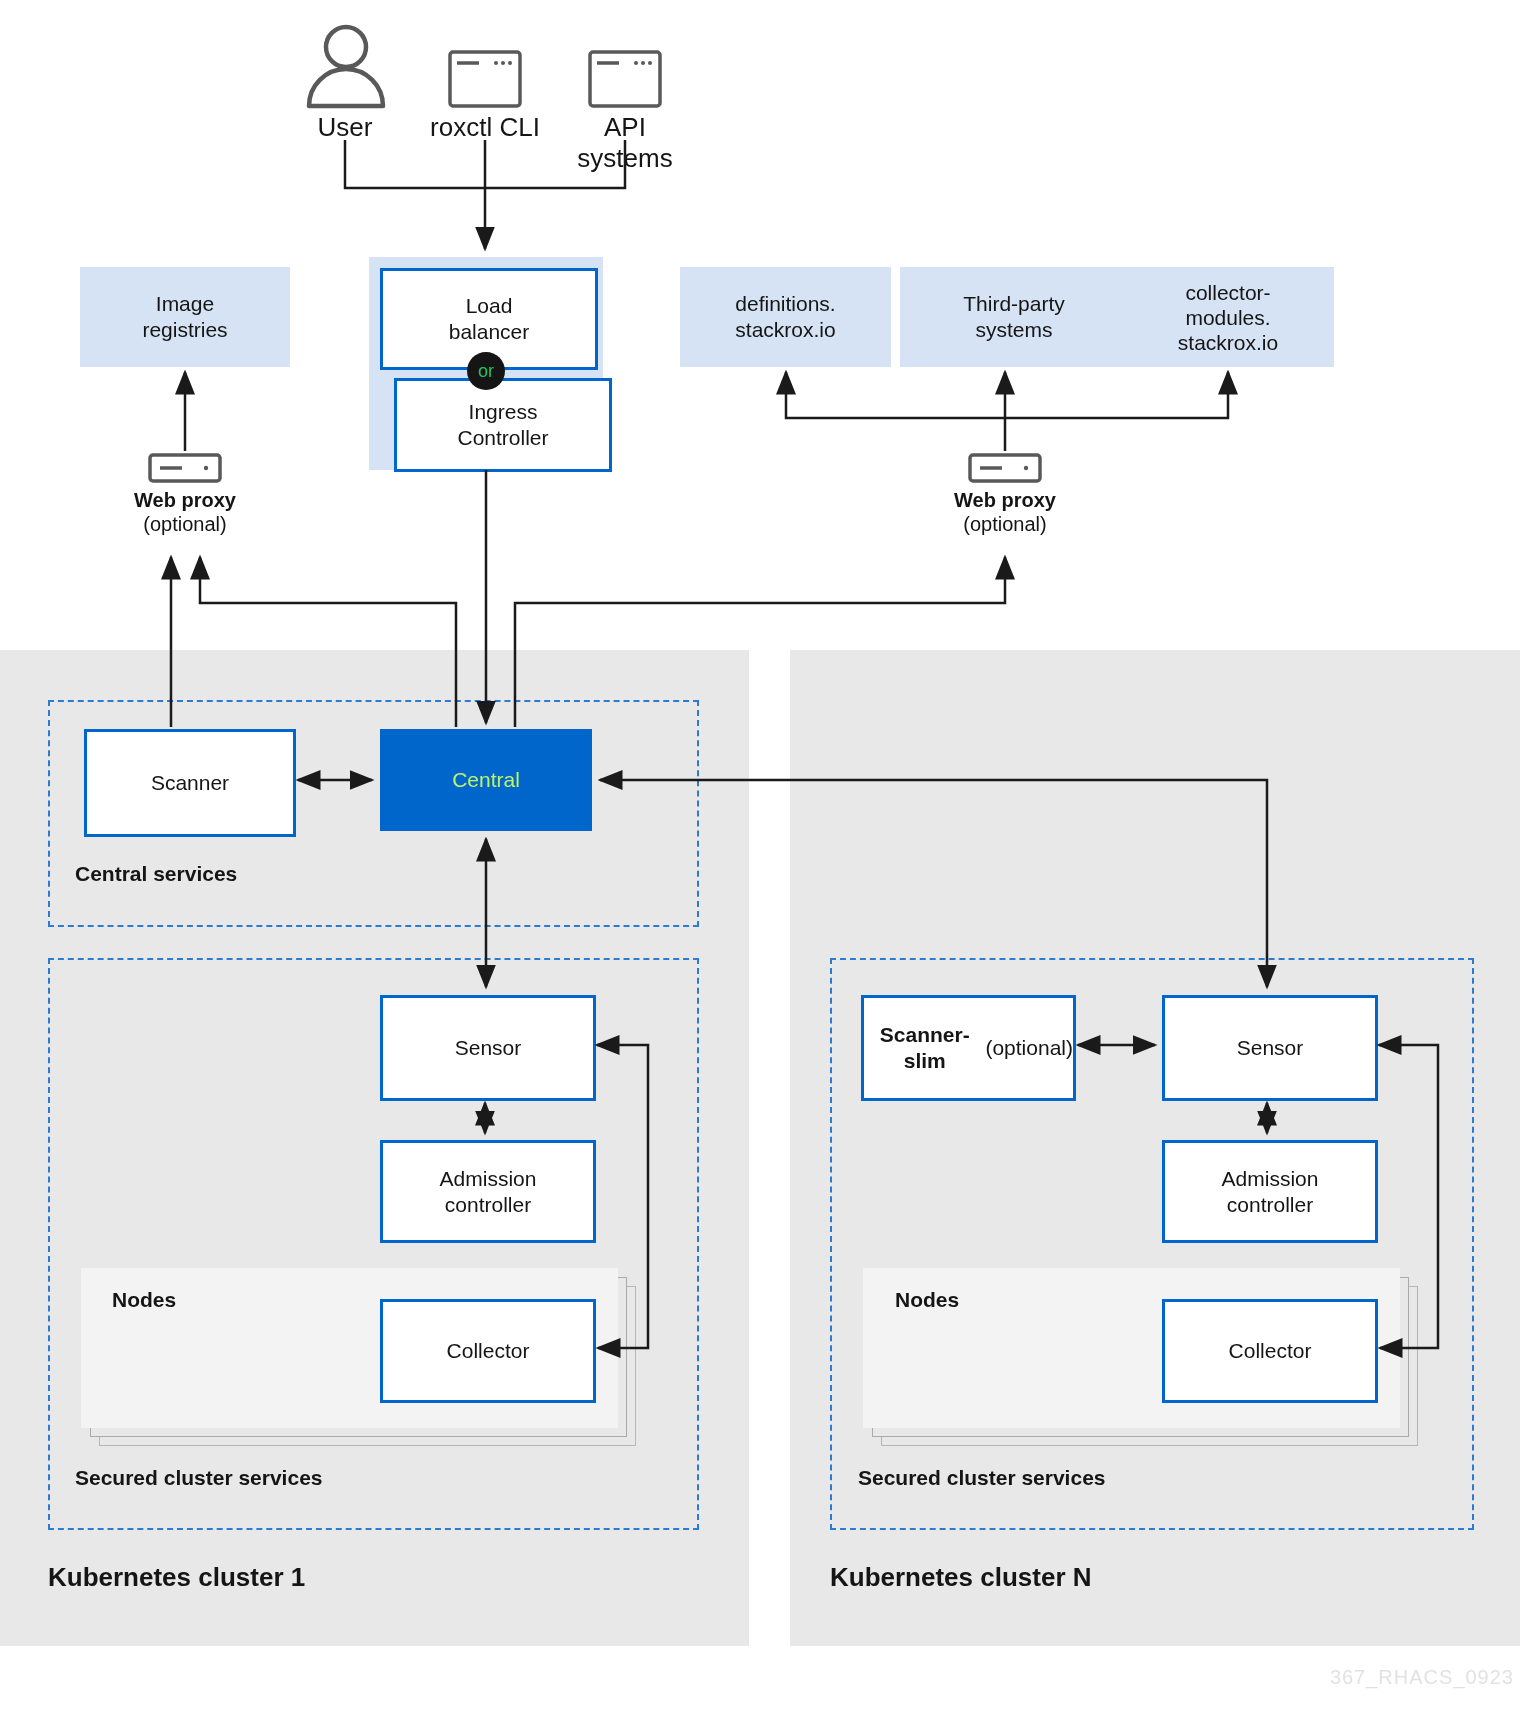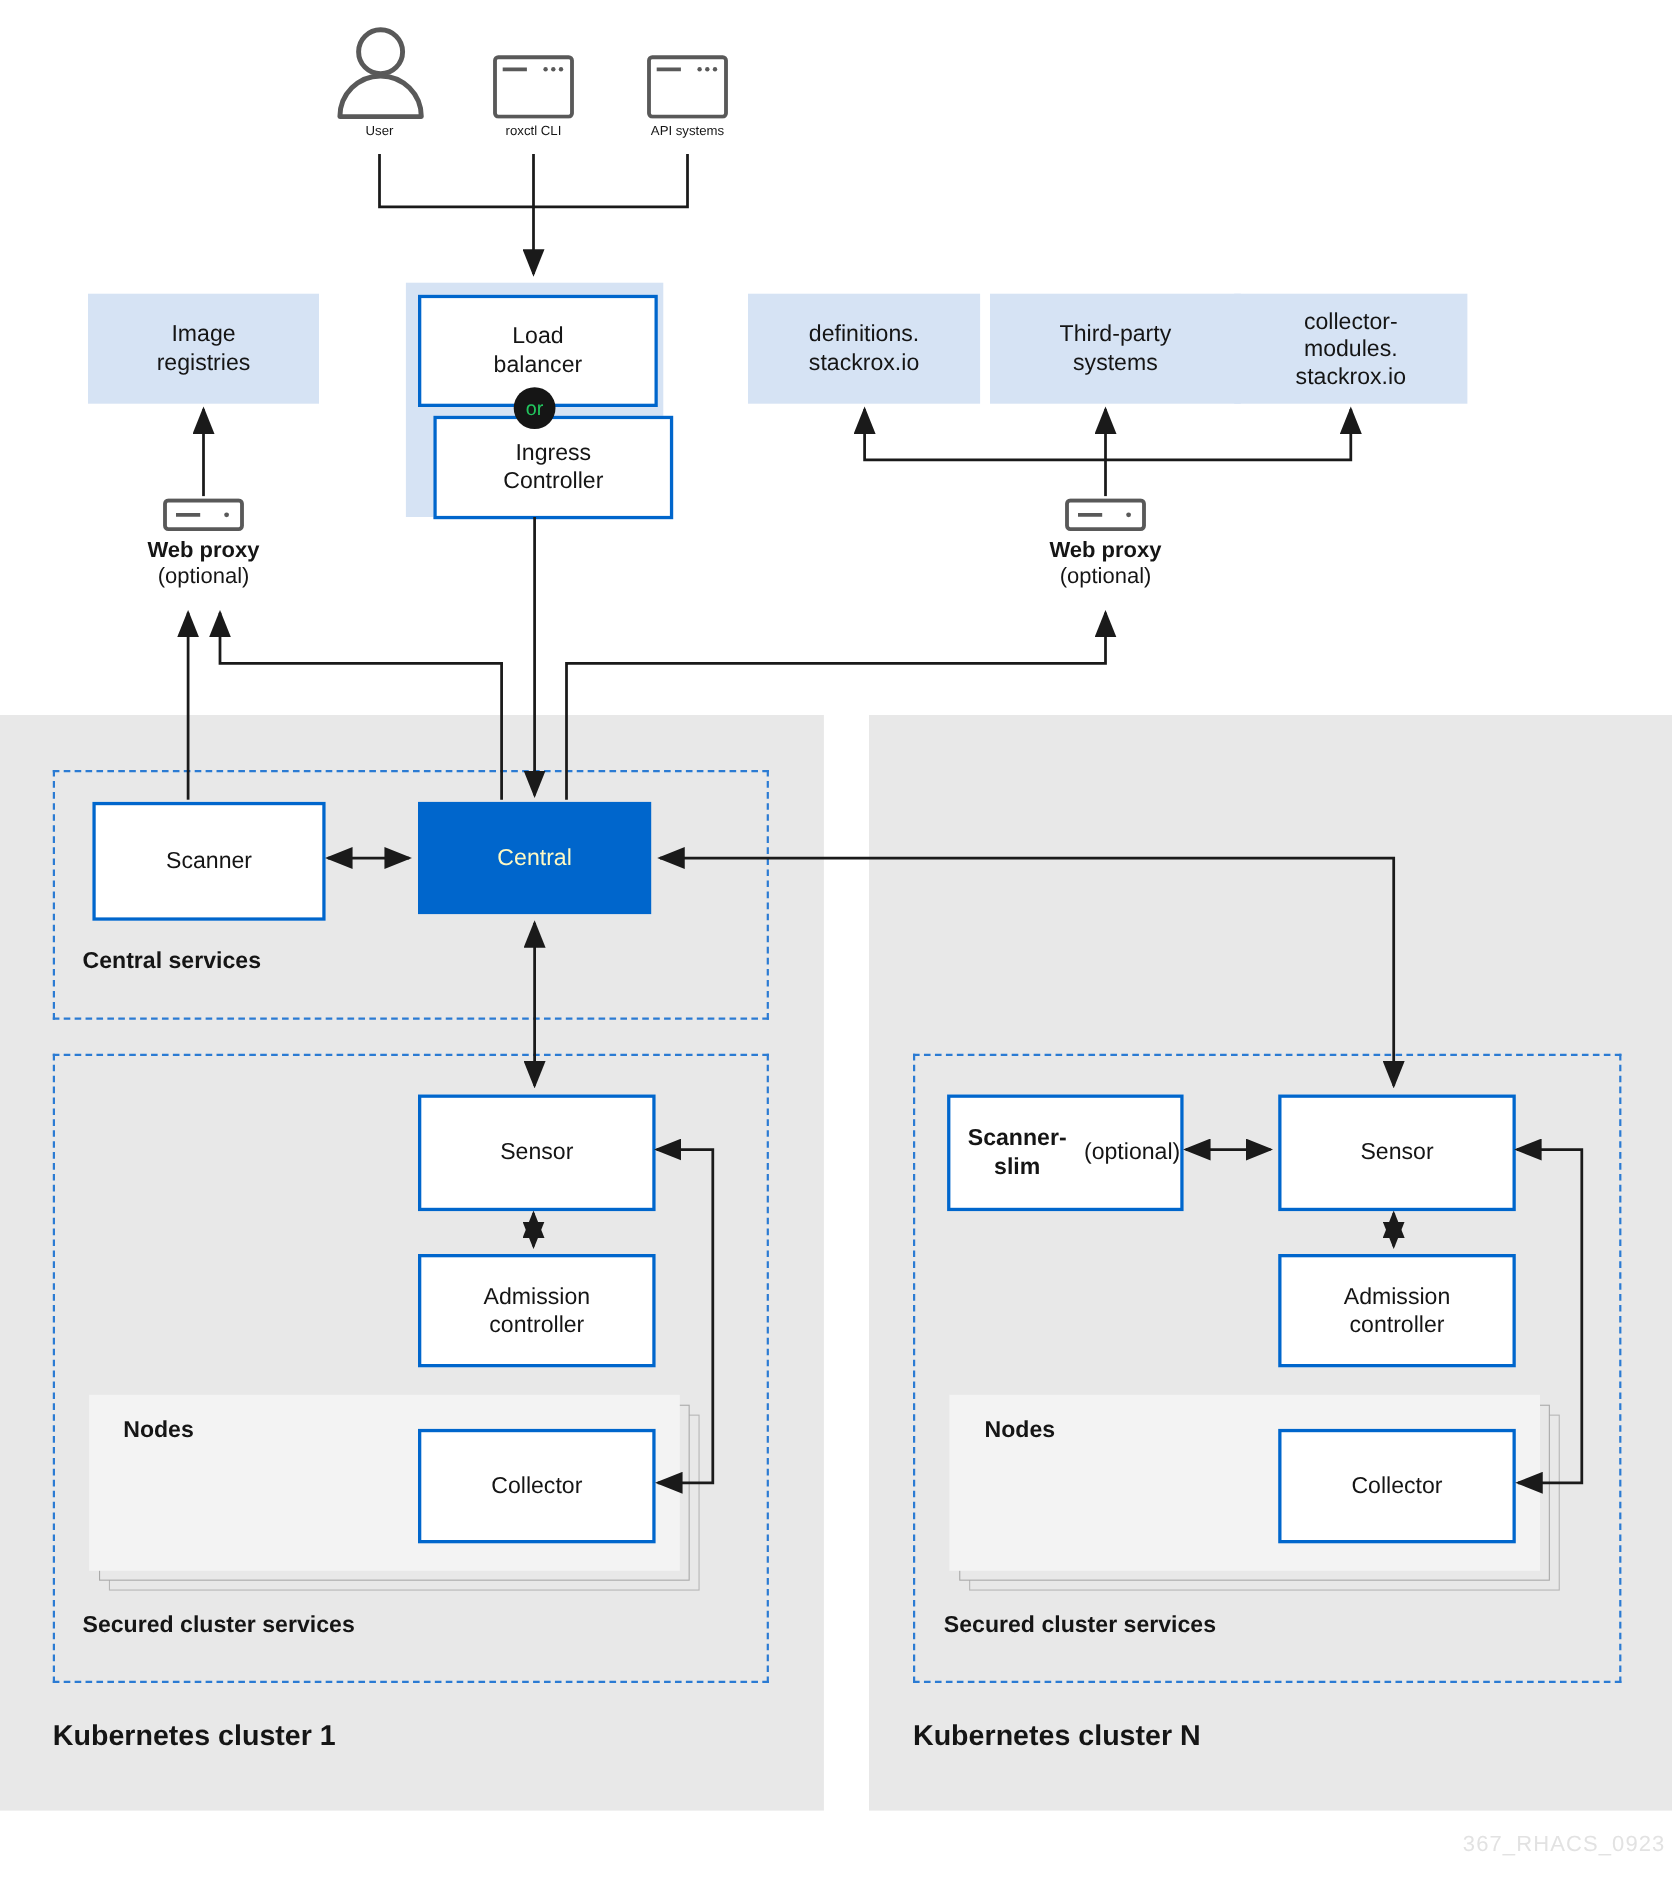--- a/index.html
+++ b/index.html
@@ -5,24 +5,24 @@
   html,body{margin:0;padding:0;background:#ffffff;}
   #canvas{position:relative;width:1520px;height:1726px;background:#fff;overflow:hidden;
           font-family:"Liberation Sans", sans-serif;color:var(--text,#151515);}
   .abs{position:absolute;}
   .region{background:var(--cluster-bg,#e8e8e8);}
   .dashed{border:2px dashed var(--dashed,#2b7bd3);}
   .bluebox{background:var(--light-blue,#d6e3f4);display:flex;align-items:center;justify-content:center;
            text-align:center;font-size:21px;line-height:26px;}
   .outline{background:#fff;border:3px solid var(--accent,#0066cc);display:flex;align-items:center;
            justify-content:center;text-align:center;font-size:21px;line-height:26px;}
-  .fillbox{background:var(--accent,#0066cc);color:#fef9c3;display:flex;align-items:center;
+  .fillbox{background:var(--accent,#0066cc);color:#bef264;display:flex;align-items:center;
            justify-content:center;text-align:center;font-size:21px;}
   .box-label{white-space:pre-line;}
-  .icon-label{font-size:12px;text-align:center;}
+  .icon-label{font-size:26px;text-align:center;}
   .proxy-label{font-size:20px;font-weight:600;text-align:center;}
   .proxy-optional{font-size:20px;text-align:center;}
   .section-label{font-size:21px;font-weight:700;}
   .cluster-title{font-size:26px;font-weight:700;}
   .or-badge{width:38px;height:38px;border-radius:50%;background:#151515;color:#22c55e;display:flex;
             align-items:center;justify-content:center;font-size:18px;font-weight:400;}
   .nodes-panel{background:var(--nodes-bg,#f3f3f3);
      box-shadow:9px 9px 0 -1px var(--cluster-bg,#e8e8e8),9px 9px 0 0 #a9a9a9,
                 18px 18px 0 -1px var(--cluster-bg,#e8e8e8),18px 18px 0 0 #b6b6b6;}
   .slim-line1{font-size:21px;font-weight:600;line-height:26px;}

